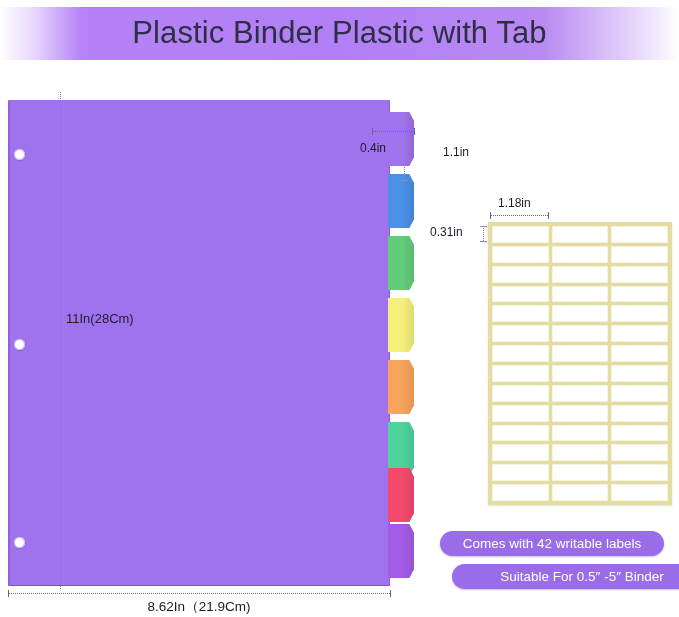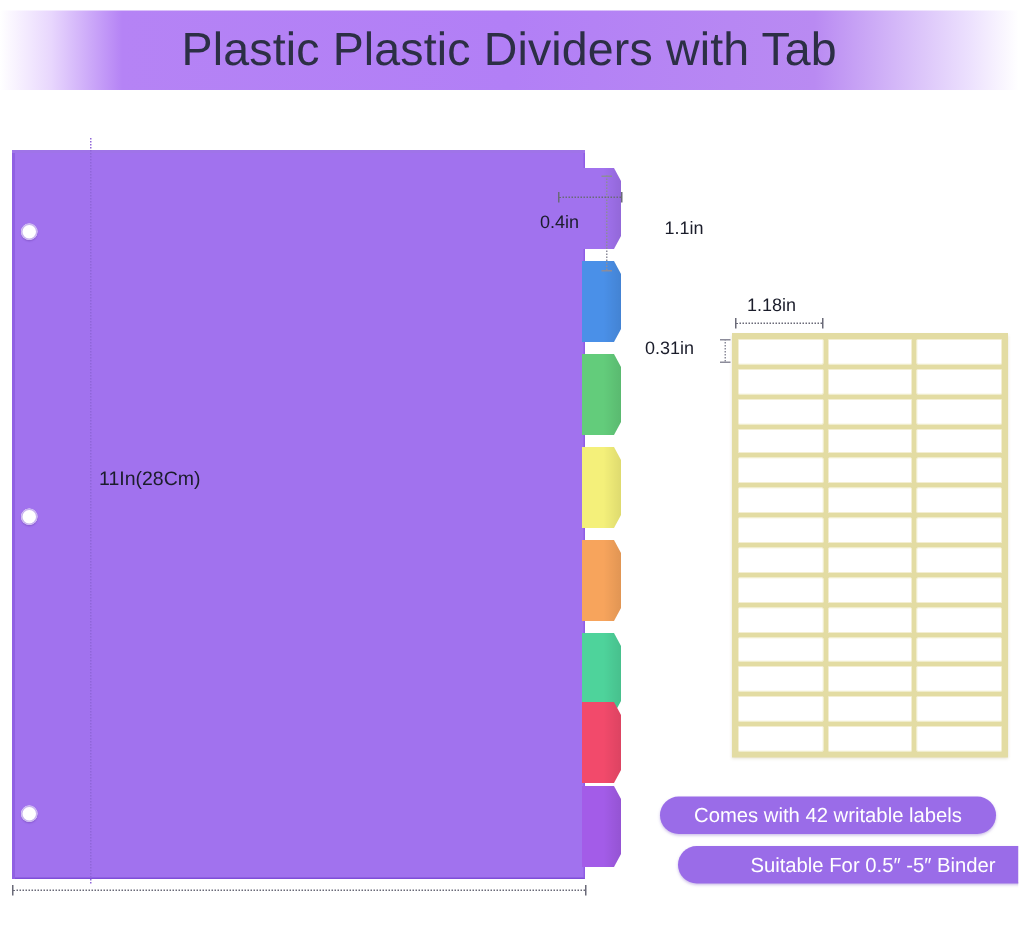--- a/index.html
+++ b/index.html
@@ -214,21 +214,21 @@
     color: #1b1d2b;
     white-space: nowrap;
   }
 </style>
 </head>
 <body>
 
 <div id="stage">
 
   <div class="header-band"></div>
-  <div class="header-title">Plastic Plastic Dividers with Tab</div>
+  <div class="header-title">Plastic Binder Plastic with Tab</div>
 
   <div class="binder"></div>
   <div class="binder-edge-left"></div>
   <div class="binder-edge-top"></div>
   <div class="fold-line"></div>
 
   <div class="hole" style="left:14px; top:149px;"></div>
   <div class="hole" style="left:14px; top:339px;"></div>
   <div class="hole" style="left:14px; top:537px;"></div>
 
@@ -273,20 +273,21 @@
   <div class="dim-text" style="left:360px; top:141px;">0.4in</div>
 
   <div class="dim-v-line" style="left:404px; top:117px; height:63px;"></div>
   <div class="dim-cap-v" style="left:401px; top:117px;"></div>
   <div class="dim-cap-v" style="left:401px; top:180px;"></div>
   <div class="dim-text" style="left:409px; top:145px;margin-left:34px;">1.1in</div>
 
   <div class="dim-h-line" style="left:8px; top:593px; width:382px;"></div>
   <div class="dim-cap-h" style="left:8px; top:590px;"></div>
   <div class="dim-cap-h" style="left:390px; top:590px;"></div>
+  <div class="width-label">8.62In（21.9Cm)</div>
 
   <div class="dim-h-line" style="left:490px; top:215px; width:58px;"></div>
   <div class="dim-cap-h" style="left:490px; top:212px;"></div>
   <div class="dim-cap-h" style="left:548px; top:212px;"></div>
   <div class="dim-text" style="left:498px; top:196px;">1.18in</div>
 
   <div class="dim-v-line" style="left:483px; top:226px; height:15px;"></div>
   <div class="dim-cap-v" style="left:480px; top:226px;"></div>
   <div class="dim-cap-v" style="left:480px; top:241px;"></div>
   <div class="dim-text" style="left:430px; top:225px;">0.31in</div>

